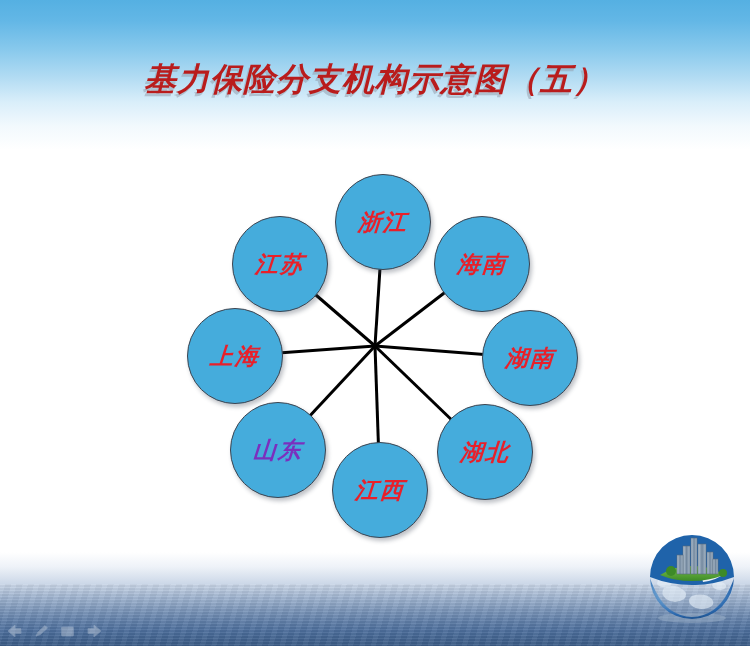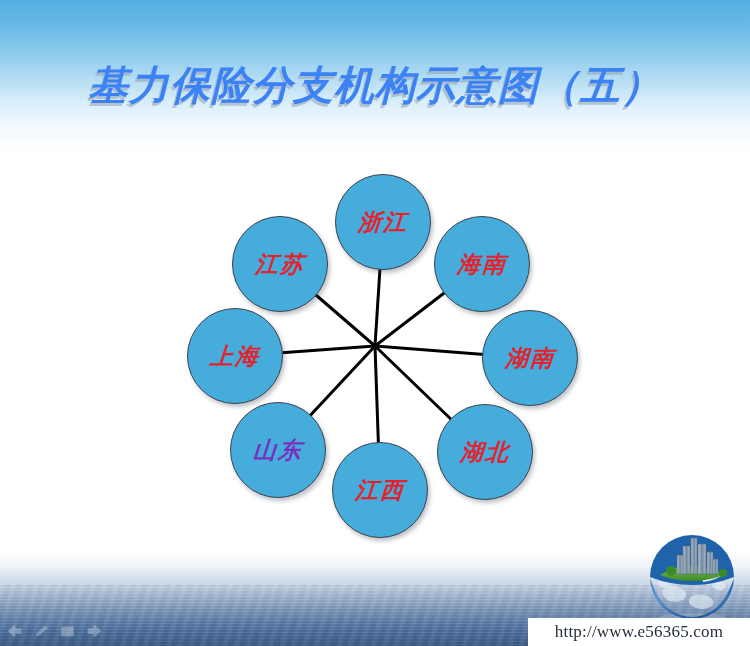--- a/index.html
+++ b/index.html
@@ -36,21 +36,21 @@
         rgba(255,255,255,.05) 0px, rgba(255,255,255,.05) 5px,
         rgba(0,0,0,.03) 5px, rgba(0,0,0,.03) 11px);
     opacity:.85;
   }
 
   
   .title{
     position:absolute;left:0;top:58px;width:750px;text-align:center;
     font-family:"Liberation Serif","DejaVu Serif",serif;
     font-weight:bold;font-style:italic;
-    font-size:40px;letter-spacing:1px;color:#3b82f6;
+    font-size:32px;letter-spacing:1px;color:#b91c1c;
     text-shadow:-2px 3px 0 rgba(150,160,175,.55);
     white-space:nowrap;
   }
 
   
   .diagram{position:absolute;left:155px;top:160px;width:440px;height:370px;}
   .edges{position:absolute;left:0;top:0;width:440px;height:370px;}
 
   .node{
     position:absolute;border-radius:50%;
@@ -203,17 +203,14 @@
       <path d="M2 12 L4 8 L11 1.5 L13.5 4 L6.5 10.5 Z" fill="#ffffff" stroke="#dfe8f2" stroke-width=".8"></path>
     </svg>
     <svg width="15" height="13" viewBox="0 0 15 13">
       <rect x="1.5" y="2" width="12" height="9" rx="1" fill="#ffffff" stroke="#dfe8f2" stroke-width=".8"></rect>
     </svg>
     <svg width="17" height="14" viewBox="0 0 17 14">
       <path d="M8 1 L15 7 L8 13 L8 9.5 L2 9.5 L2 4.5 L8 4.5 Z" fill="#ffffff" stroke="#dfe8f2" stroke-width=".8"></path>
     </svg>
   </div>
 
-  <div class="watermark">
-    <span>http://www.e56365.com</span>
-  </div>
 
 </div>
 
 </body></html>

